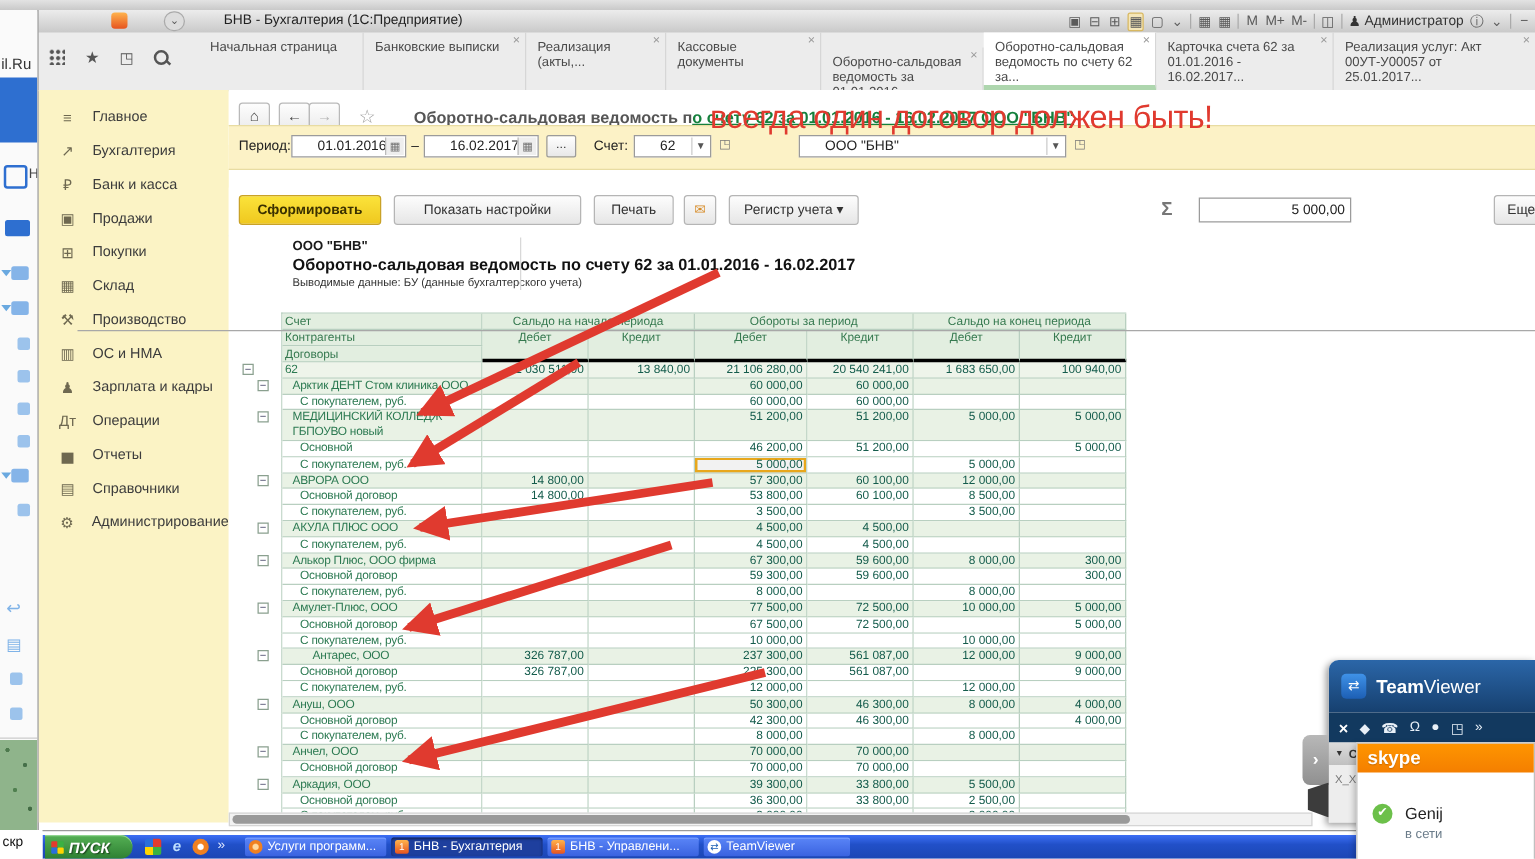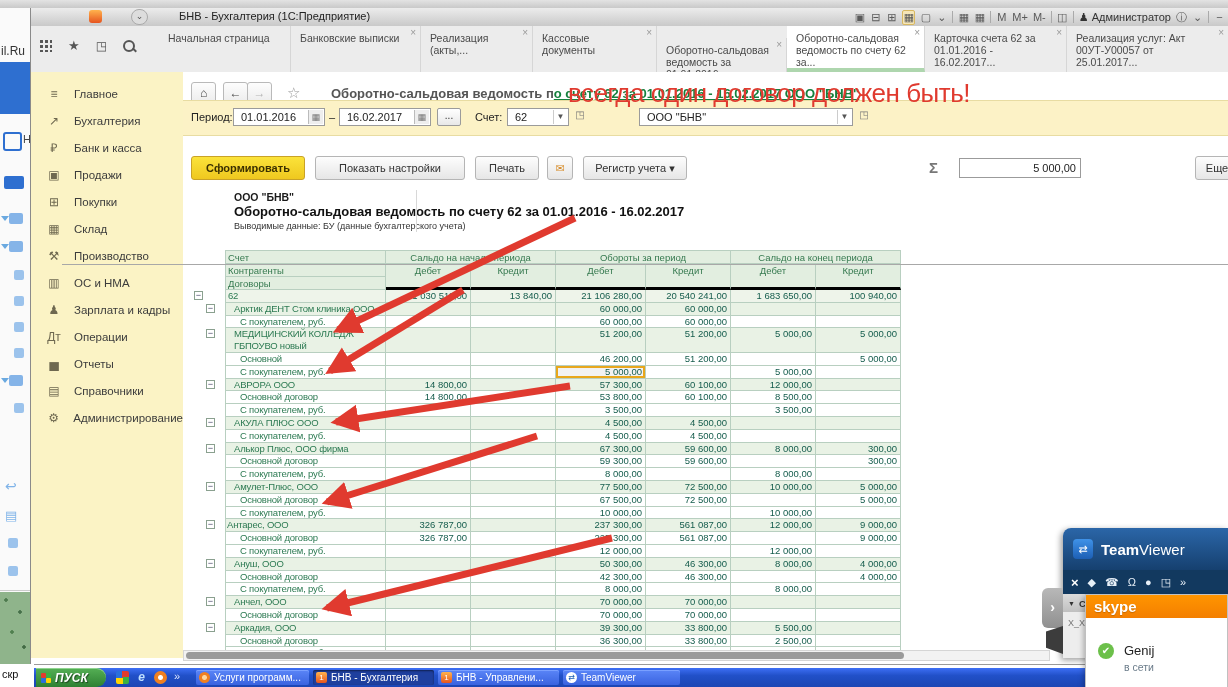--- a/index.html
+++ b/index.html
@@ -55,21 +55,21 @@
   .side-item{display:flex;align-items:center;gap:12px;height:27px;padding-left:15px;font-size:11.5px;color:#3c3c3c;}
   .side-item:first-child{margin-top:8px;}
   .side-ic{width:16px;text-align:center;font-size:12px;color:#6e6850;}
   
   .navrow{position:absolute;left:152px;top:64px;width:1046px;height:44px;background:#fff;}
   .navbtn{position:absolute;top:10px;height:22px;box-sizing:border-box;border:1px solid #b9b9b9;border-radius:3px;background:linear-gradient(#fdfdfd,#ececec);text-align:center;font-size:12px;color:#444;line-height:20px;}
   .nav-title{position:absolute;left:148px;top:14px;font-size:13px;font-weight:bold;color:#555;white-space:nowrap;}
   .nav-title .faded{color:#15803d;text-decoration:underline;}
   .filterrow{position:absolute;left:152px;top:92px;width:1046px;height:34px;background:#fcf2c6;border-top:1px solid #e8dca2;border-bottom:1px solid #e8dca2;font-size:11px;color:#222;}
   .flabel{position:absolute;top:10px;}
-  .finput{position:absolute;top:7px;height:18px;box-sizing:border-box;background:#fff;border:1px solid #9b9b9b;font-size:11px;line-height:16px;padding:0 7px;color:#222;}
+  .finput{position:absolute;top:7px;height:18px;box-sizing:border-box;background:#fff;border:1px solid #9b9b9b;font-size:11px;line-height:16px;padding:0 20px;color:#222;}
   .fico{position:absolute;right:1px;top:1px;width:14px;height:14px;background:#eee;border-left:1px solid #bbb;text-align:center;font-size:9px;color:#777;line-height:14px;}
   .combo-arrow{position:absolute;right:1px;top:1px;width:13px;height:14px;text-align:center;font-size:8px;color:#555;line-height:14px;border-left:1px solid #ccc;}
   .linkbtn{position:absolute;top:8px;width:14px;height:15px;font-size:10px;color:#777;text-align:center;}
   .dots-btn{position:absolute;top:7px;width:24px;height:18px;box-sizing:border-box;border:1px solid #9b9b9b;background:linear-gradient(#fff,#e8e8e8);border-radius:2px;text-align:center;font-size:10px;line-height:14px;color:#333;}
   .actionrow{position:absolute;left:152px;top:142px;width:1046px;height:38px;background:#fff;border-bottom:1px solid #d8d8d8;}
   .btn{position:absolute;top:6px;height:24px;box-sizing:border-box;background:linear-gradient(#fdfdfd,#e6e6e6);border:1px solid #b5b5b5;border-radius:3px;font-size:11px;color:#333;text-align:center;line-height:22px;}
   .btn.primary{background:linear-gradient(#fbe33a,#efc81f);border-color:#c9a227;font-weight:bold;color:#3a3000;}
   .sigma{position:absolute;left:746px;top:9px;font-size:15px;color:#777;font-weight:bold;}
   .sum-input{position:absolute;left:776px;top:8px;width:122px;height:20px;box-sizing:border-box;border:1px solid #9b9b9b;background:#fff;font-size:11px;line-height:18px;text-align:right;padding:0 4px;color:#222;}
   
@@ -559,21 +559,21 @@
               <div class="tc tnum c85"></div>
               <div class="tc tnum c85">10 000,00</div>
               <div class="tc tnum c85"></div>
             </div>
           </div>
           <div class="trow l1">
             <div class="tm">
               <span class="expbox" style="left: 15px;">−</span>
             </div>
             <div class="tcells">
-              <div class="tc tname" style="padding-left: 1px;">Антарес, ООО</div>
+              <div class="tc tname" style="padding-left: 24px;">Антарес, ООО</div>
               <div class="tc tnum c85">326 787,00</div>
               <div class="tc tnum c85"></div>
               <div class="tc tnum c90">237 300,00</div>
               <div class="tc tnum c85">561 087,00</div>
               <div class="tc tnum c85">12 000,00</div>
               <div class="tc tnum c85">9 000,00</div>
             </div>
           </div>
           <div class="trow l2">
             <div class="tm"></div>

